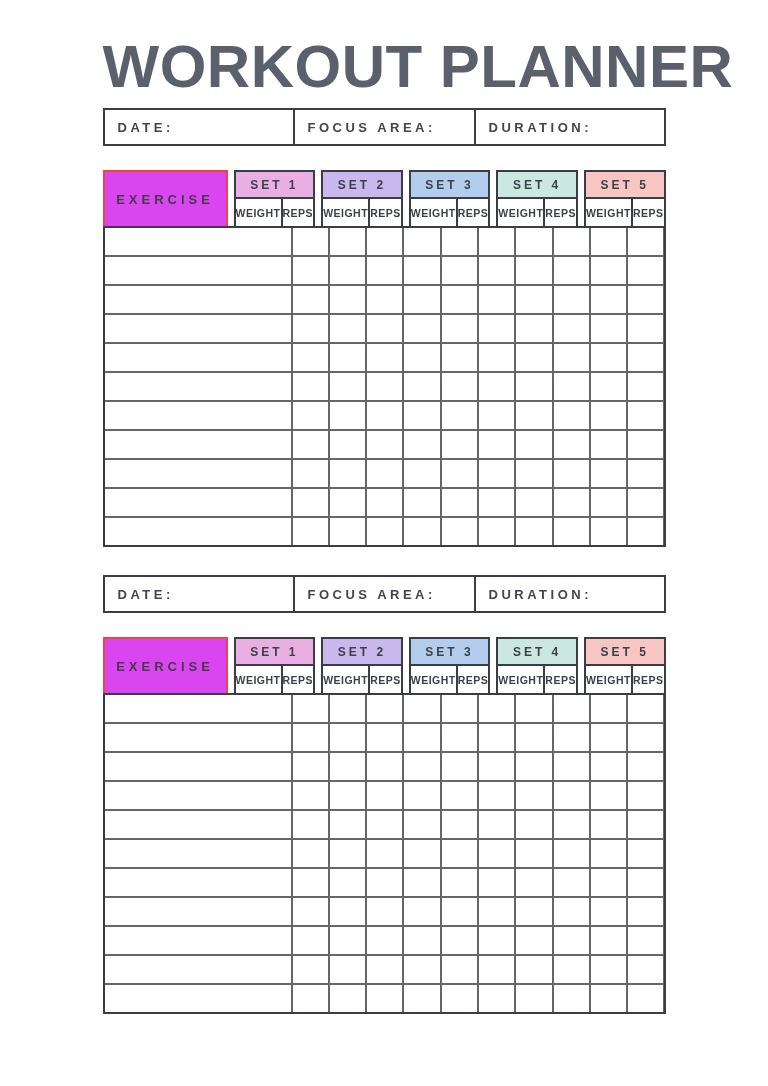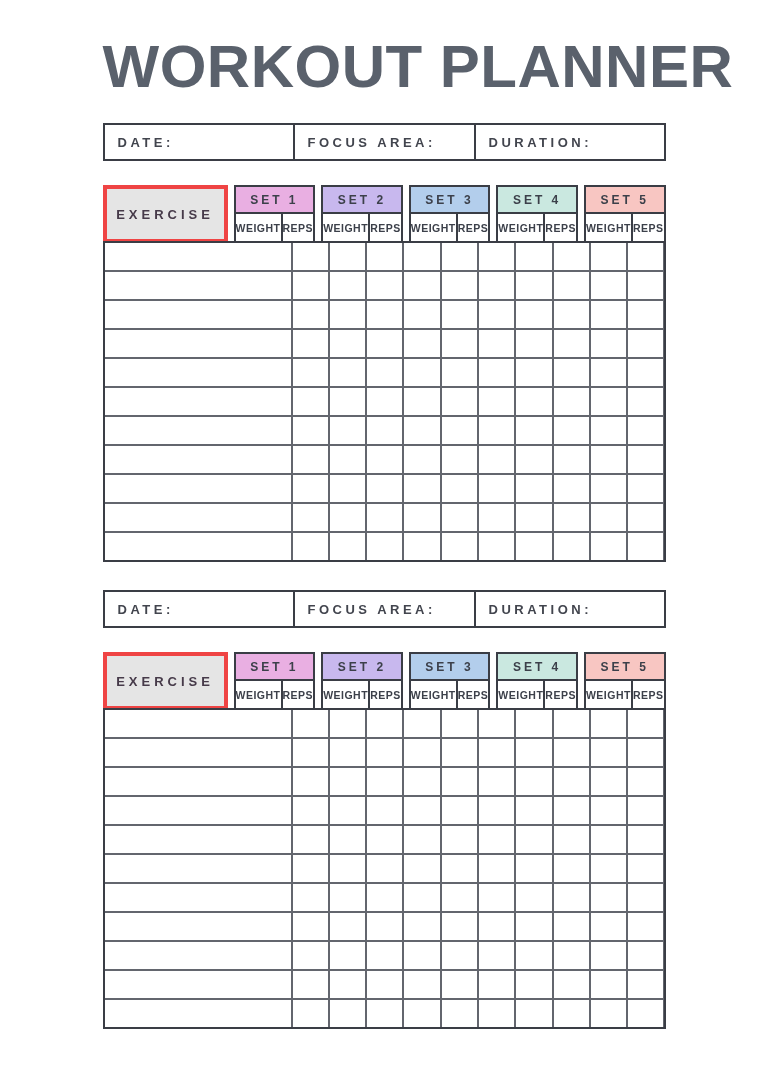--- a/index.html
+++ b/index.html
@@ -21,21 +21,21 @@
     font-weight: bold;
     letter-spacing: 0.5px;
     line-height: 1.1;
     color: #5a616c;
     white-space: nowrap;
   }
 
   
   .info-bar {
     display: flex;
-    margin-top: 23px;
+    margin-top: 8px;
     height: 34px;
     border: 2.5px solid #3a3d45;
     box-sizing: content-box;
     background: #ffffff;
   }
   .info-cell {
     display: flex;
     align-items: center;
     padding-left: 13px;
     font-size: 13px;
@@ -47,22 +47,22 @@
   .info-cell.c-date     { width: 190px; border-right: 2.5px solid #3a3d45; }
   .info-cell.c-focus    { flex: 1;      border-right: 2.5px solid #3a3d45; }
   .info-cell.c-duration { width: 188px; text-align: center; }
 
   
   .w-table { margin-top: 24px; }
   .thead { display: flex; height: 58px; }
   .exercise-box {
     width: 190px;
     box-sizing: border-box;
-    background: #e5e5e5;
-    border: 4px solid #ef4444;
+    background: #d946ef;
+    border: 2px solid #ef4444;
     display: flex; align-items: center; justify-content: center;
     font-size: 13px; font-weight: bold; letter-spacing: 4px;
     color: #463a49;
   }
   .groups { flex: 1; display: flex; }
   .set-group { flex: 1; margin-left: 6px; display: flex; flex-direction: column; }
   .set-box {
     height: 29px;
     box-sizing: border-box;
     border: 2px solid #3a3d45;

